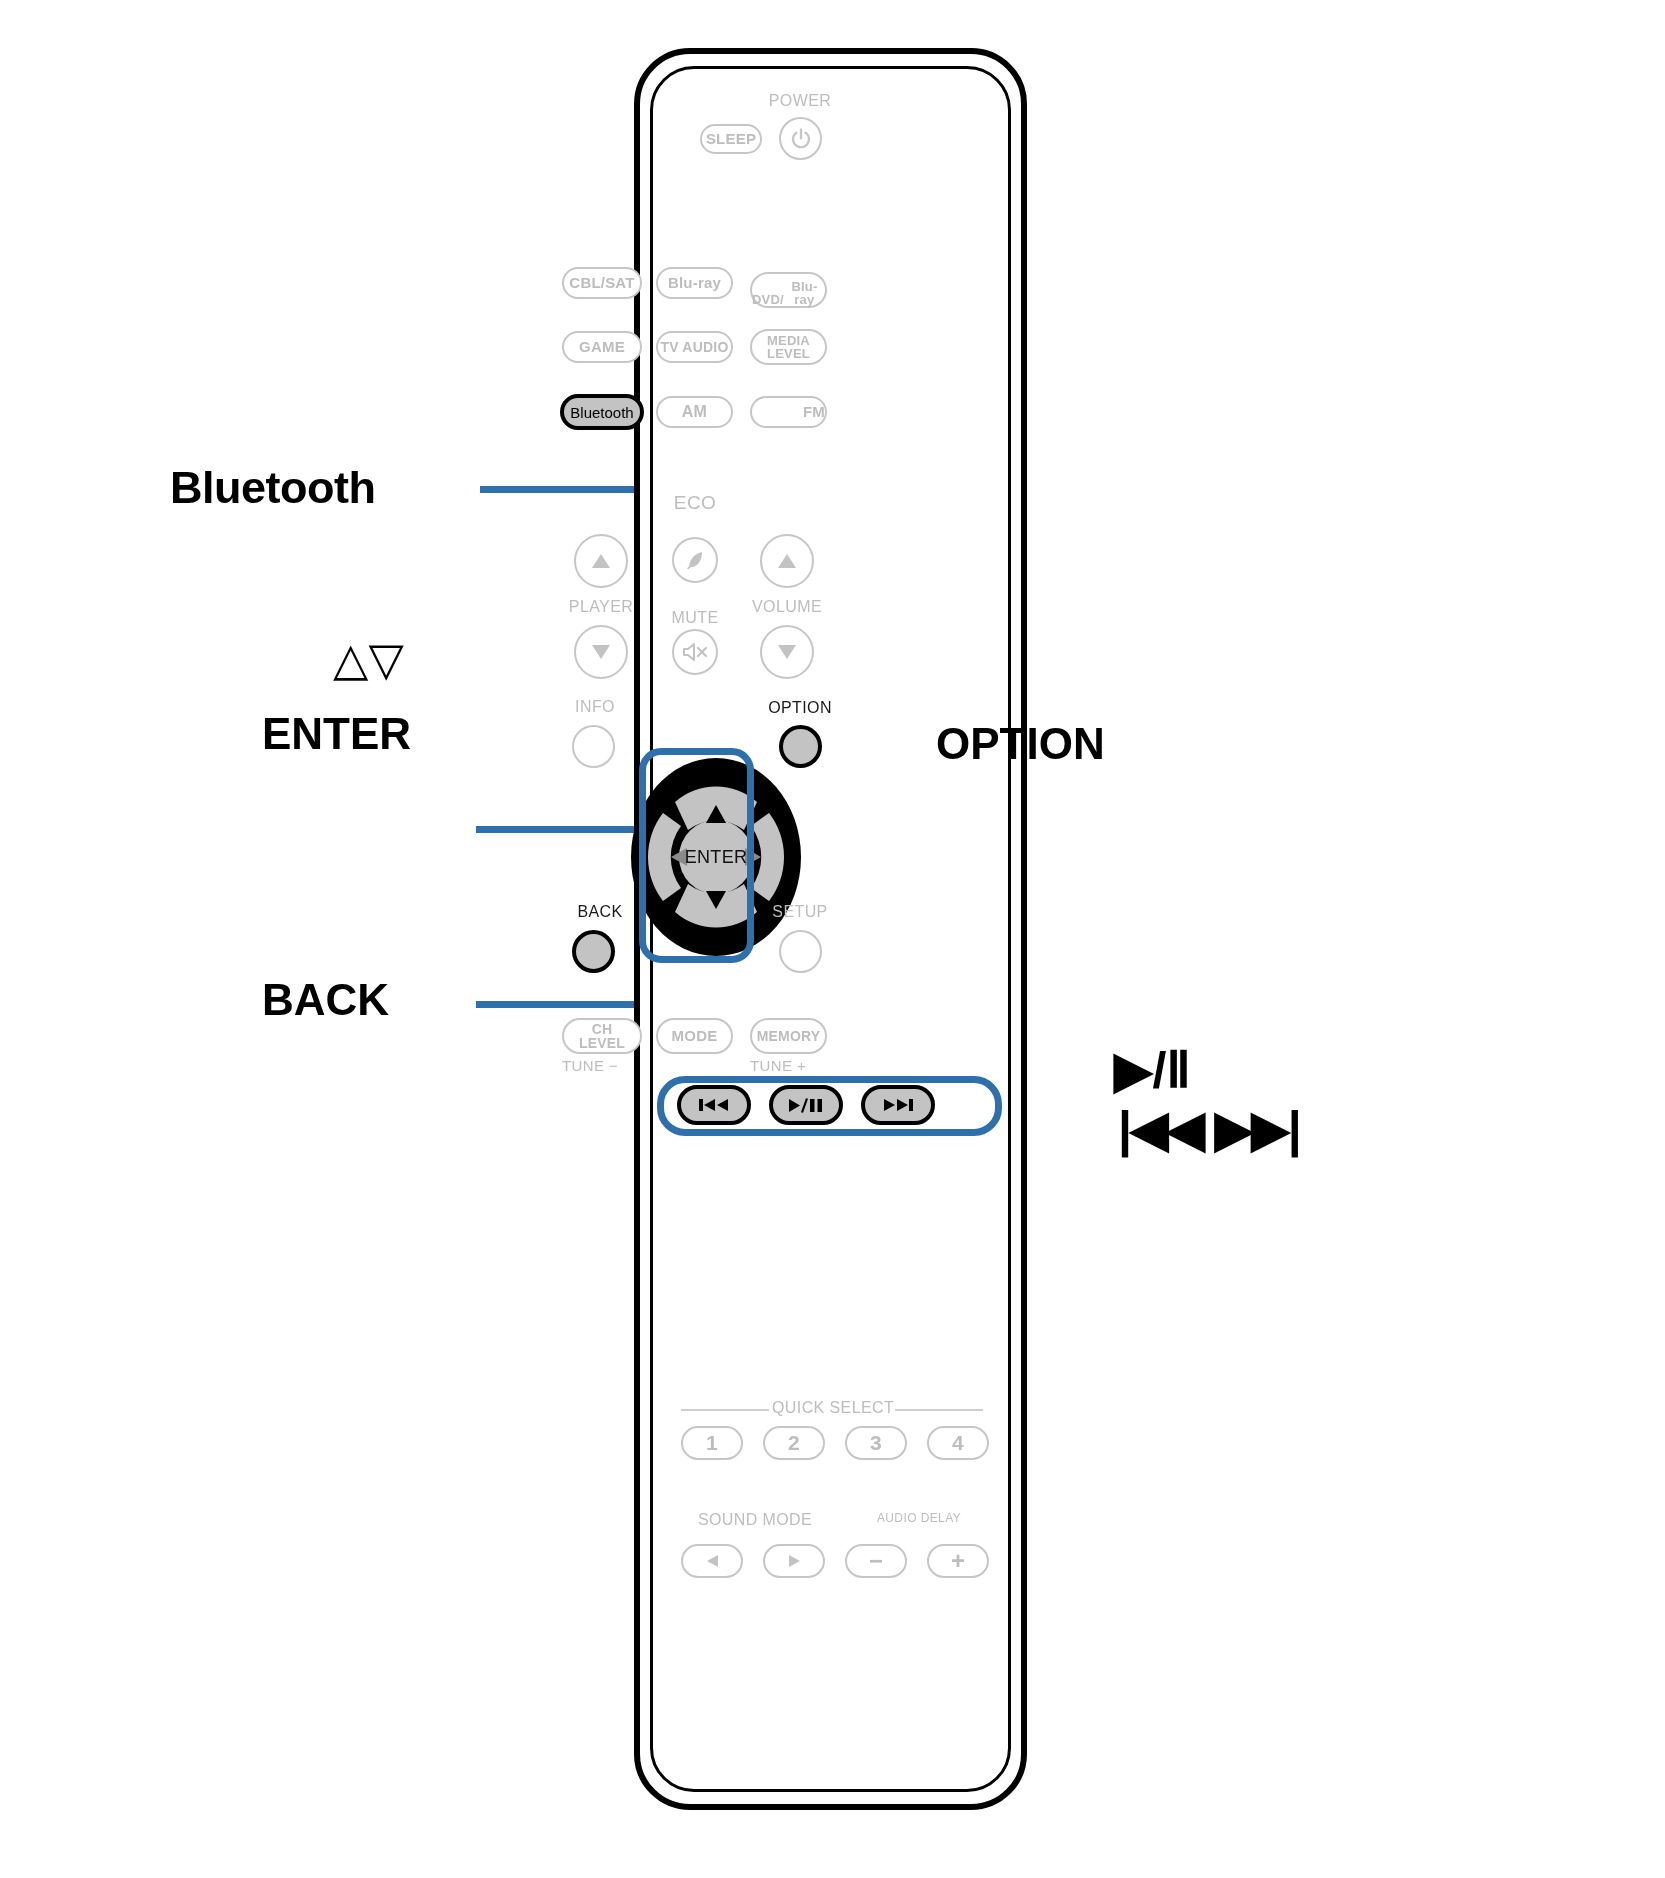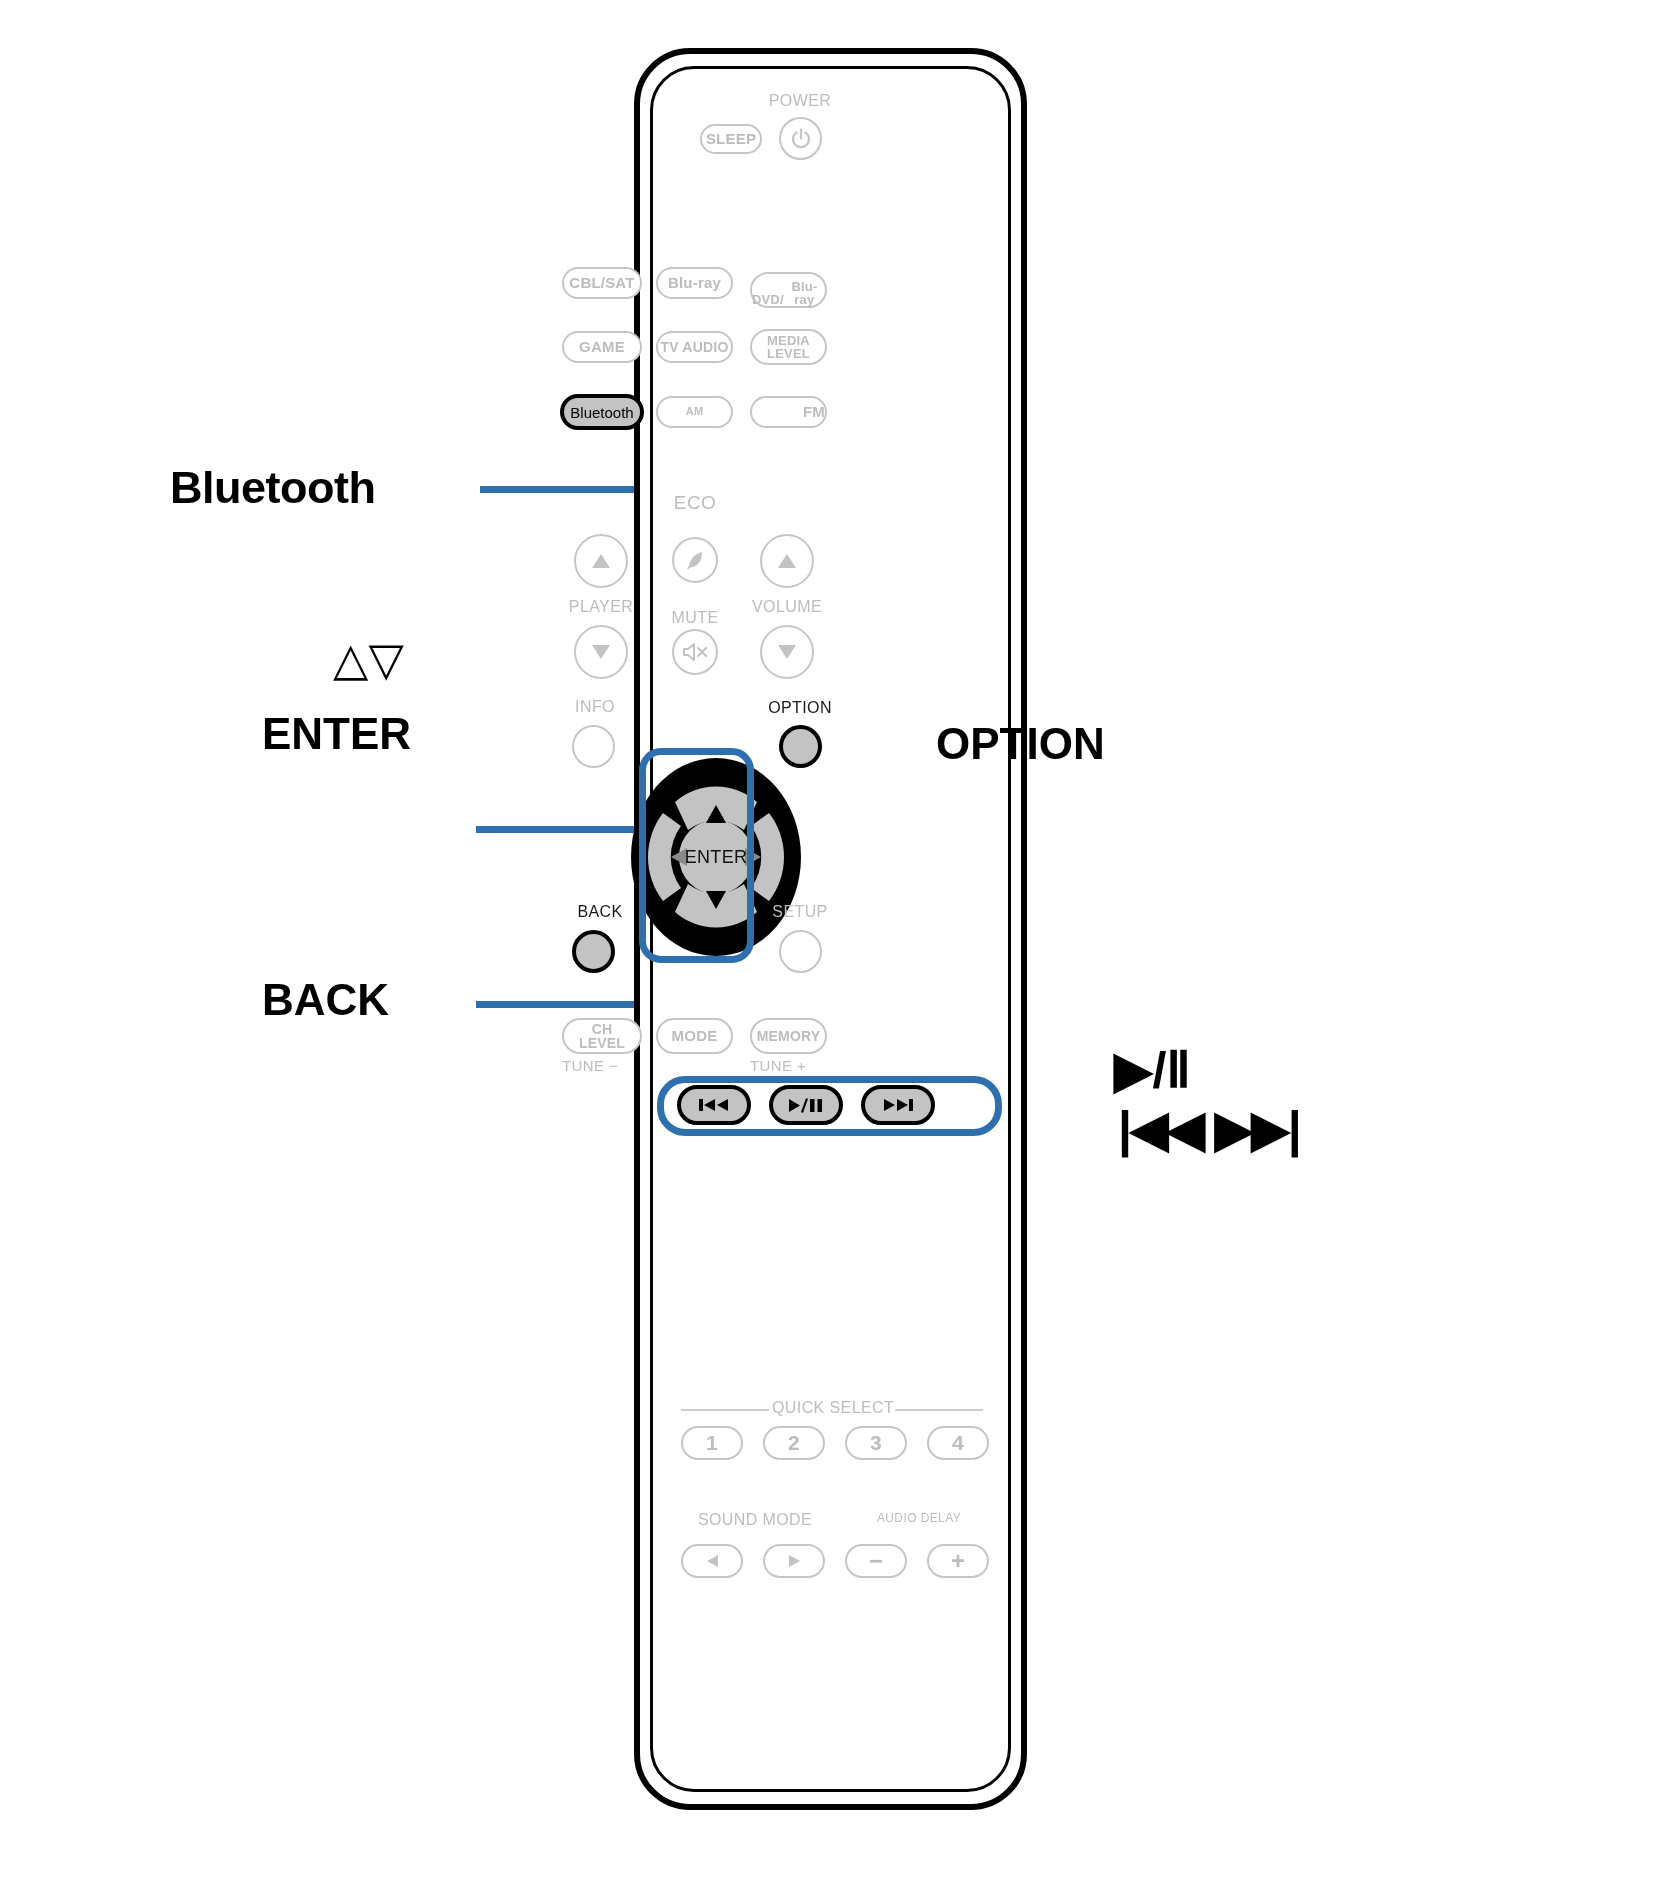--- a/index.html
+++ b/index.html
@@ -114,21 +114,21 @@
     <span>TV AUDIO</span>
   </div>
   <div class="lb" style="left:750px;top:329px;width:77px;height:36px;font-size:13px;flex-direction:column;">
     <span>MEDIA</span>
     <span>LEVEL</span>
   </div>
 
   <div class="hl" style="left:560px;top:394px;width:84px;height:36px;font-size:15px;">
     <span>Bluetooth</span>
   </div>
-  <div class="lb" style="left:656px;top:396px;width:77px;height:32px;font-size:11px;">
+  <div class="lb" style="left:656px;top:396px;width:77px;height:32px;font-size:16px;">
     <span>AM</span>
   </div>
   <div class="lb" style="left:750px;top:396px;width:77px;height:32px;font-size:15px;justify-content:flex-end;">
     <span>FM</span>
   </div>
 
   <div class="glabel" style="left:665px;top:492px;width:60px;font-size:19px;">ECO</div>
 
   <div class="lc" style="left:574px;top:534px;width:54px;height:54px;">
     <span>

